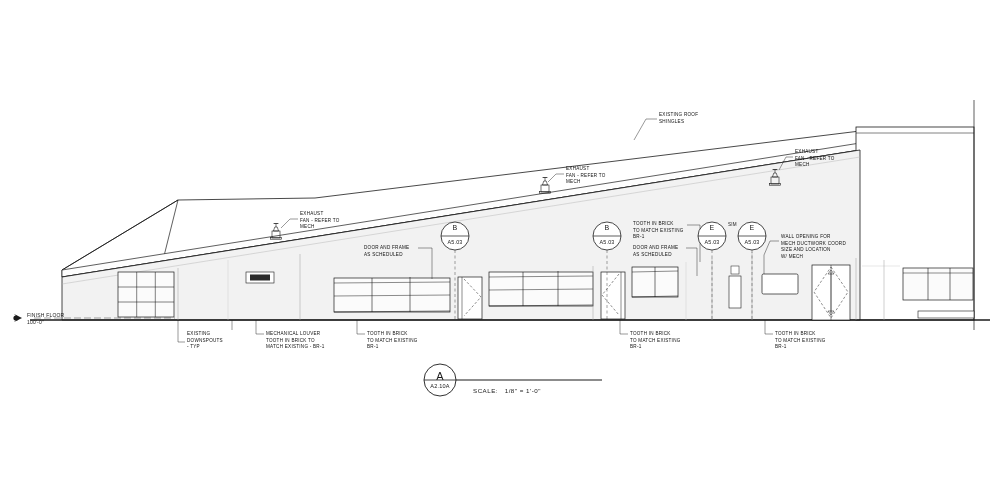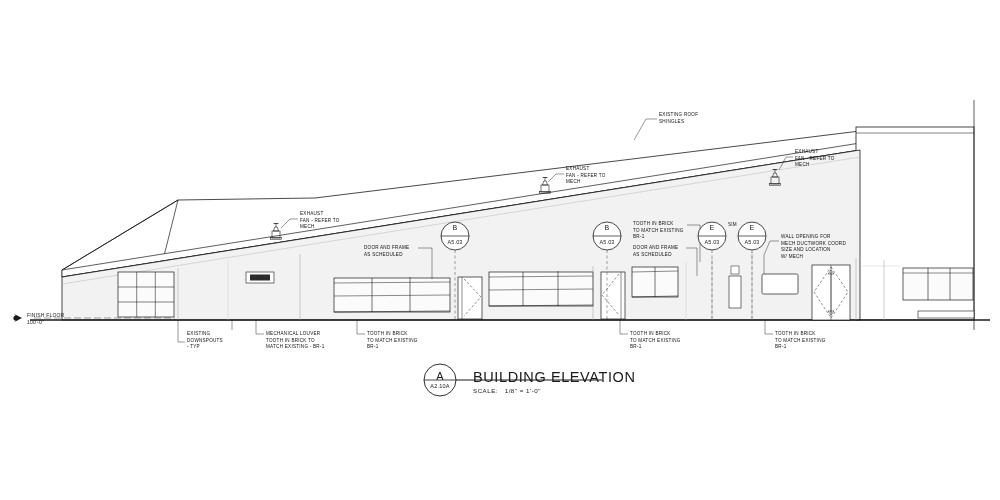--- a/index.html
+++ b/index.html
@@ -259,18 +259,17 @@
       <div class="bub-sub" style="position: absolute; width: 30px; text-align: center; left: 592px; top: 238.5px;">A5.03</div>
       <div class="bub-txt" style="position: absolute; width: 28px; text-align: center; left: 698px; top: 224px;">E</div>
       <div class="bub-sub" style="position: absolute; width: 30px; text-align: center; left: 697px; top: 238.5px;">A5.03</div>
       <div class="sim" style="position: absolute; left: 728px; top: 222px;">SIM</div>
       <div class="bub-txt" style="position: absolute; width: 28px; text-align: center; left: 738px; top: 224px;">E</div>
       <div class="bub-sub" style="position: absolute; width: 30px; text-align: center; left: 737px; top: 238.5px;">A5.03</div>
     </div>
 
   <div class="ff-lbl" style="left:27px;top:312px;"><span>FINISH FLOOR</span><br><span>100'-0"</span></div>
 
-  <div class="ttl" style="left:473px;top:369px;">BUILDING ELEVATION</div>
   <div class="ttl-scale" style="left:473px;top:387px;"><span>SCALE:</span>   <span>1/8" = 1'-0"</span></div>
   <div style="position:absolute;left:424px;top:370px;width:32px;text-align:center;font-size:11px;">A</div>
   <div style="position:absolute;left:421px;top:383px;width:38px;text-align:center;font-size:5.6px;letter-spacing:.2px;">A2.10A</div>
 
 </div>
 
 </body></html>

